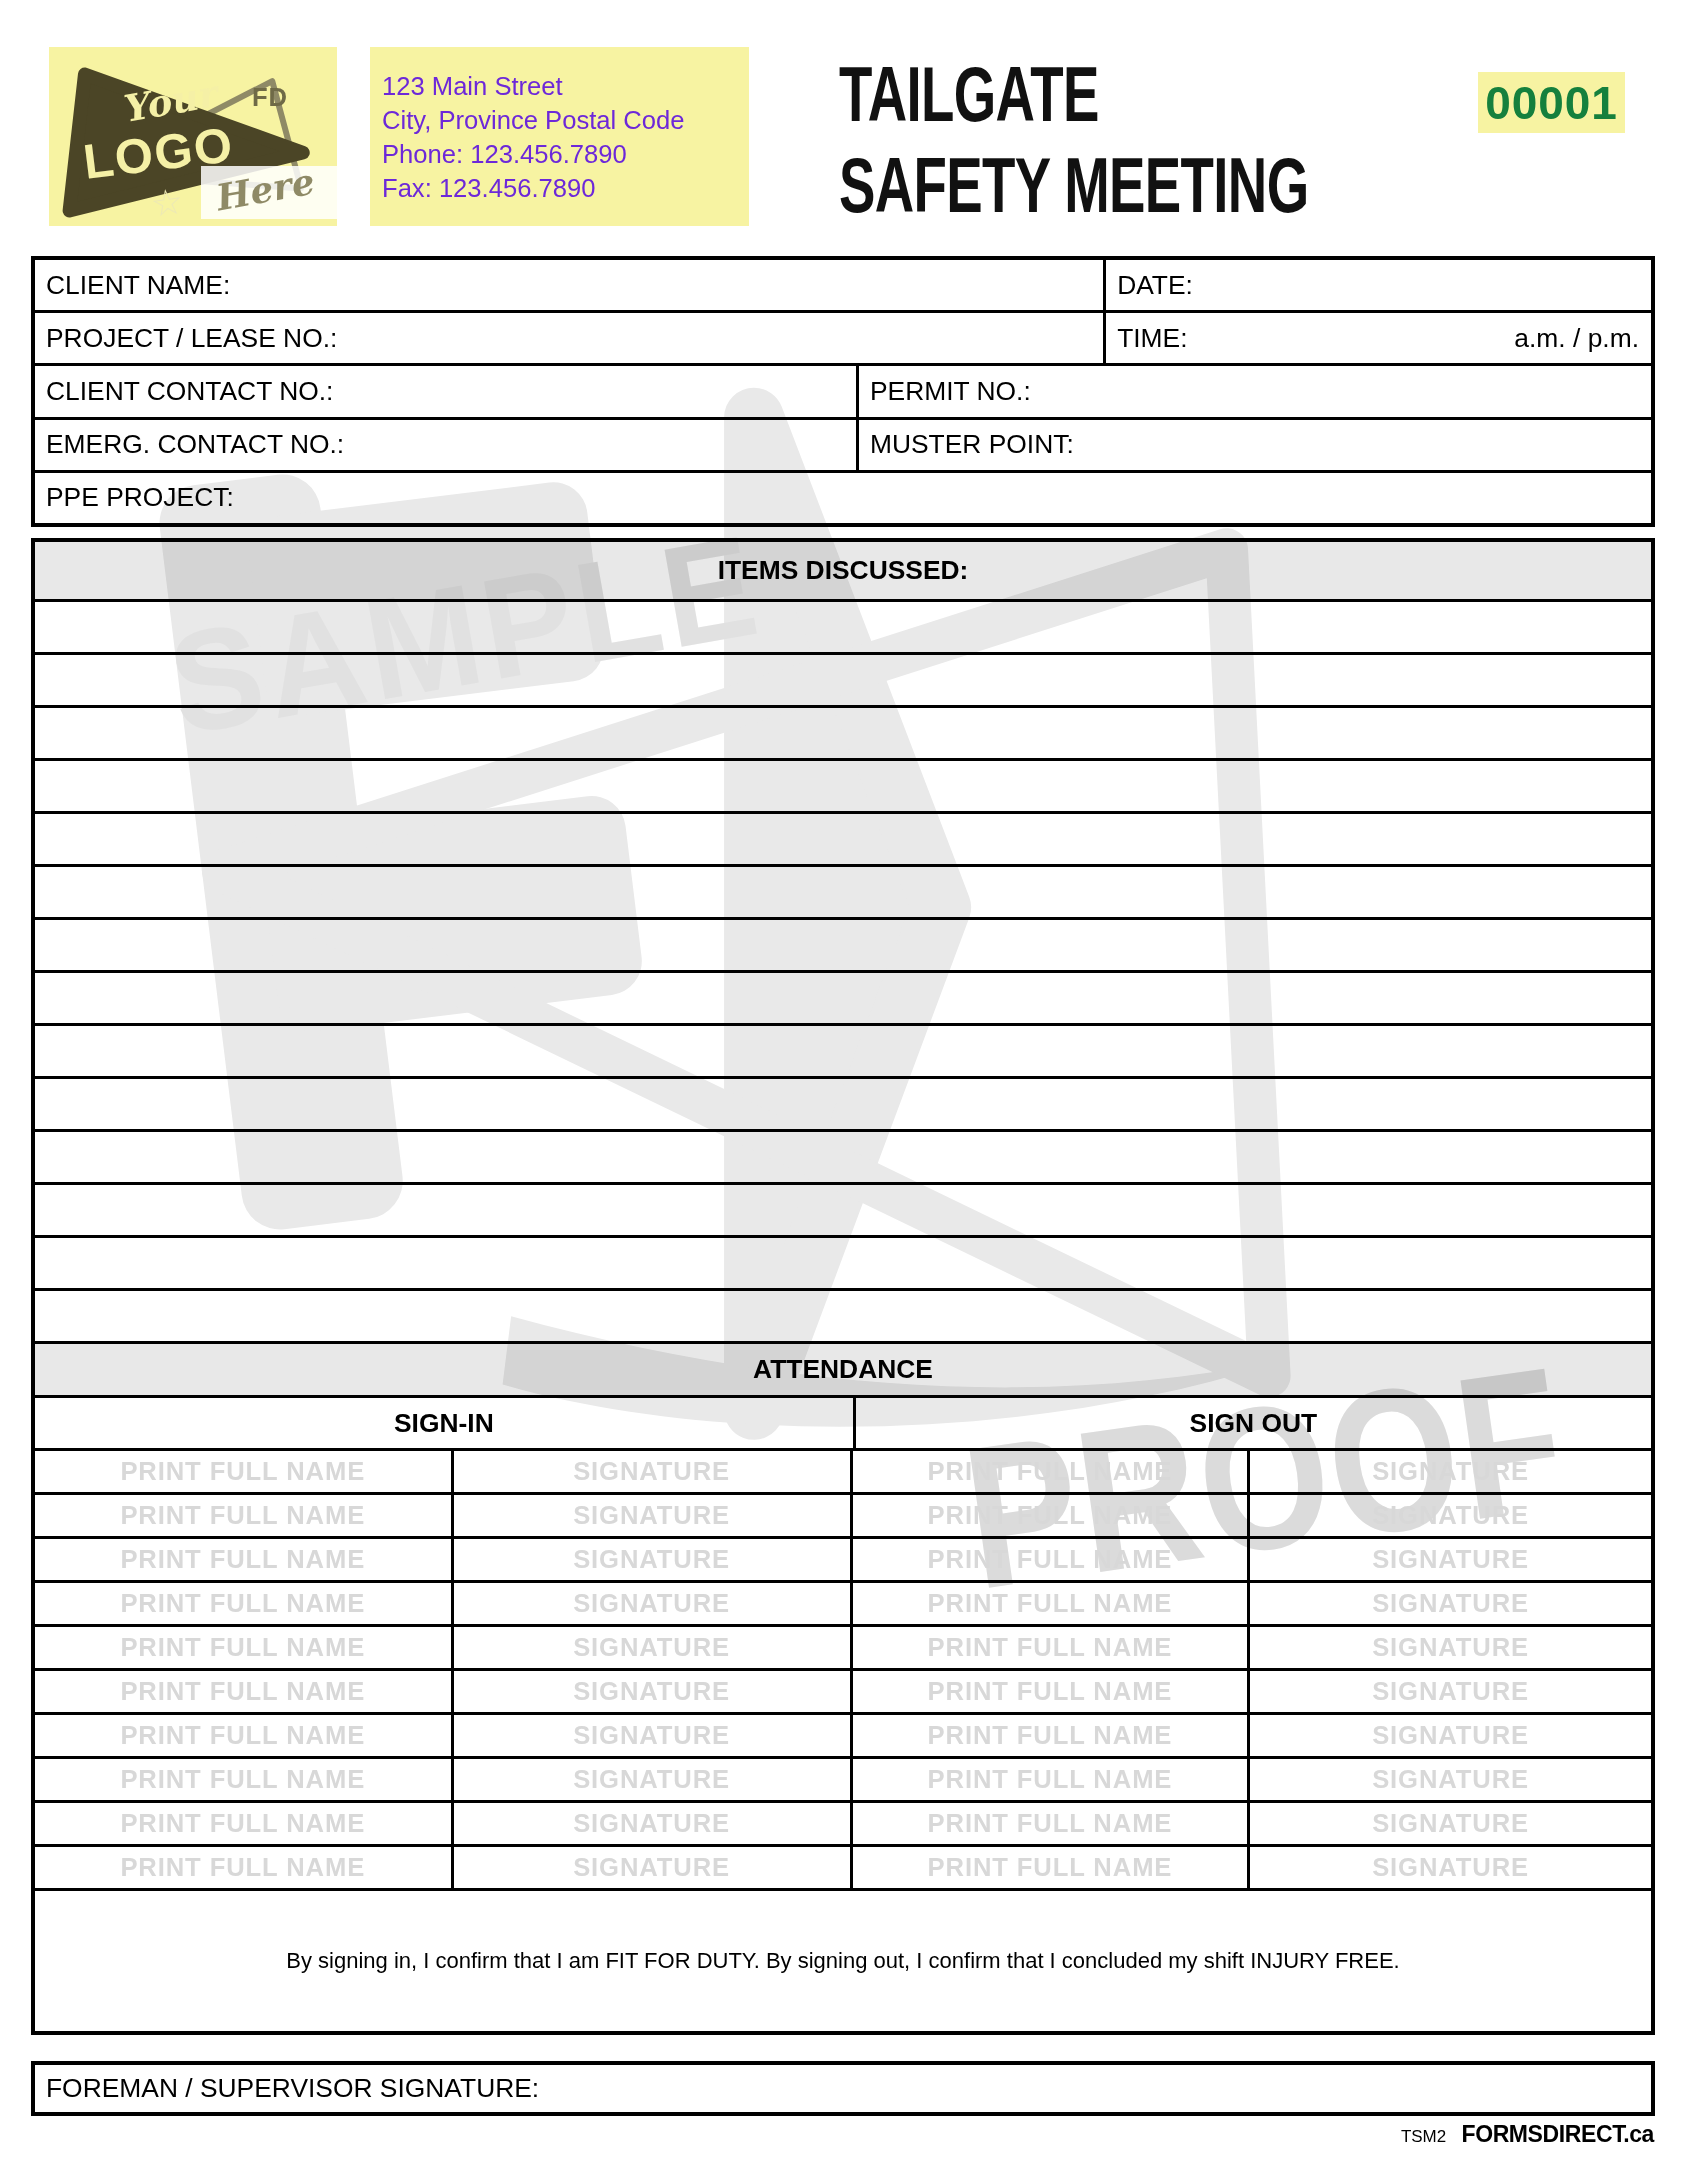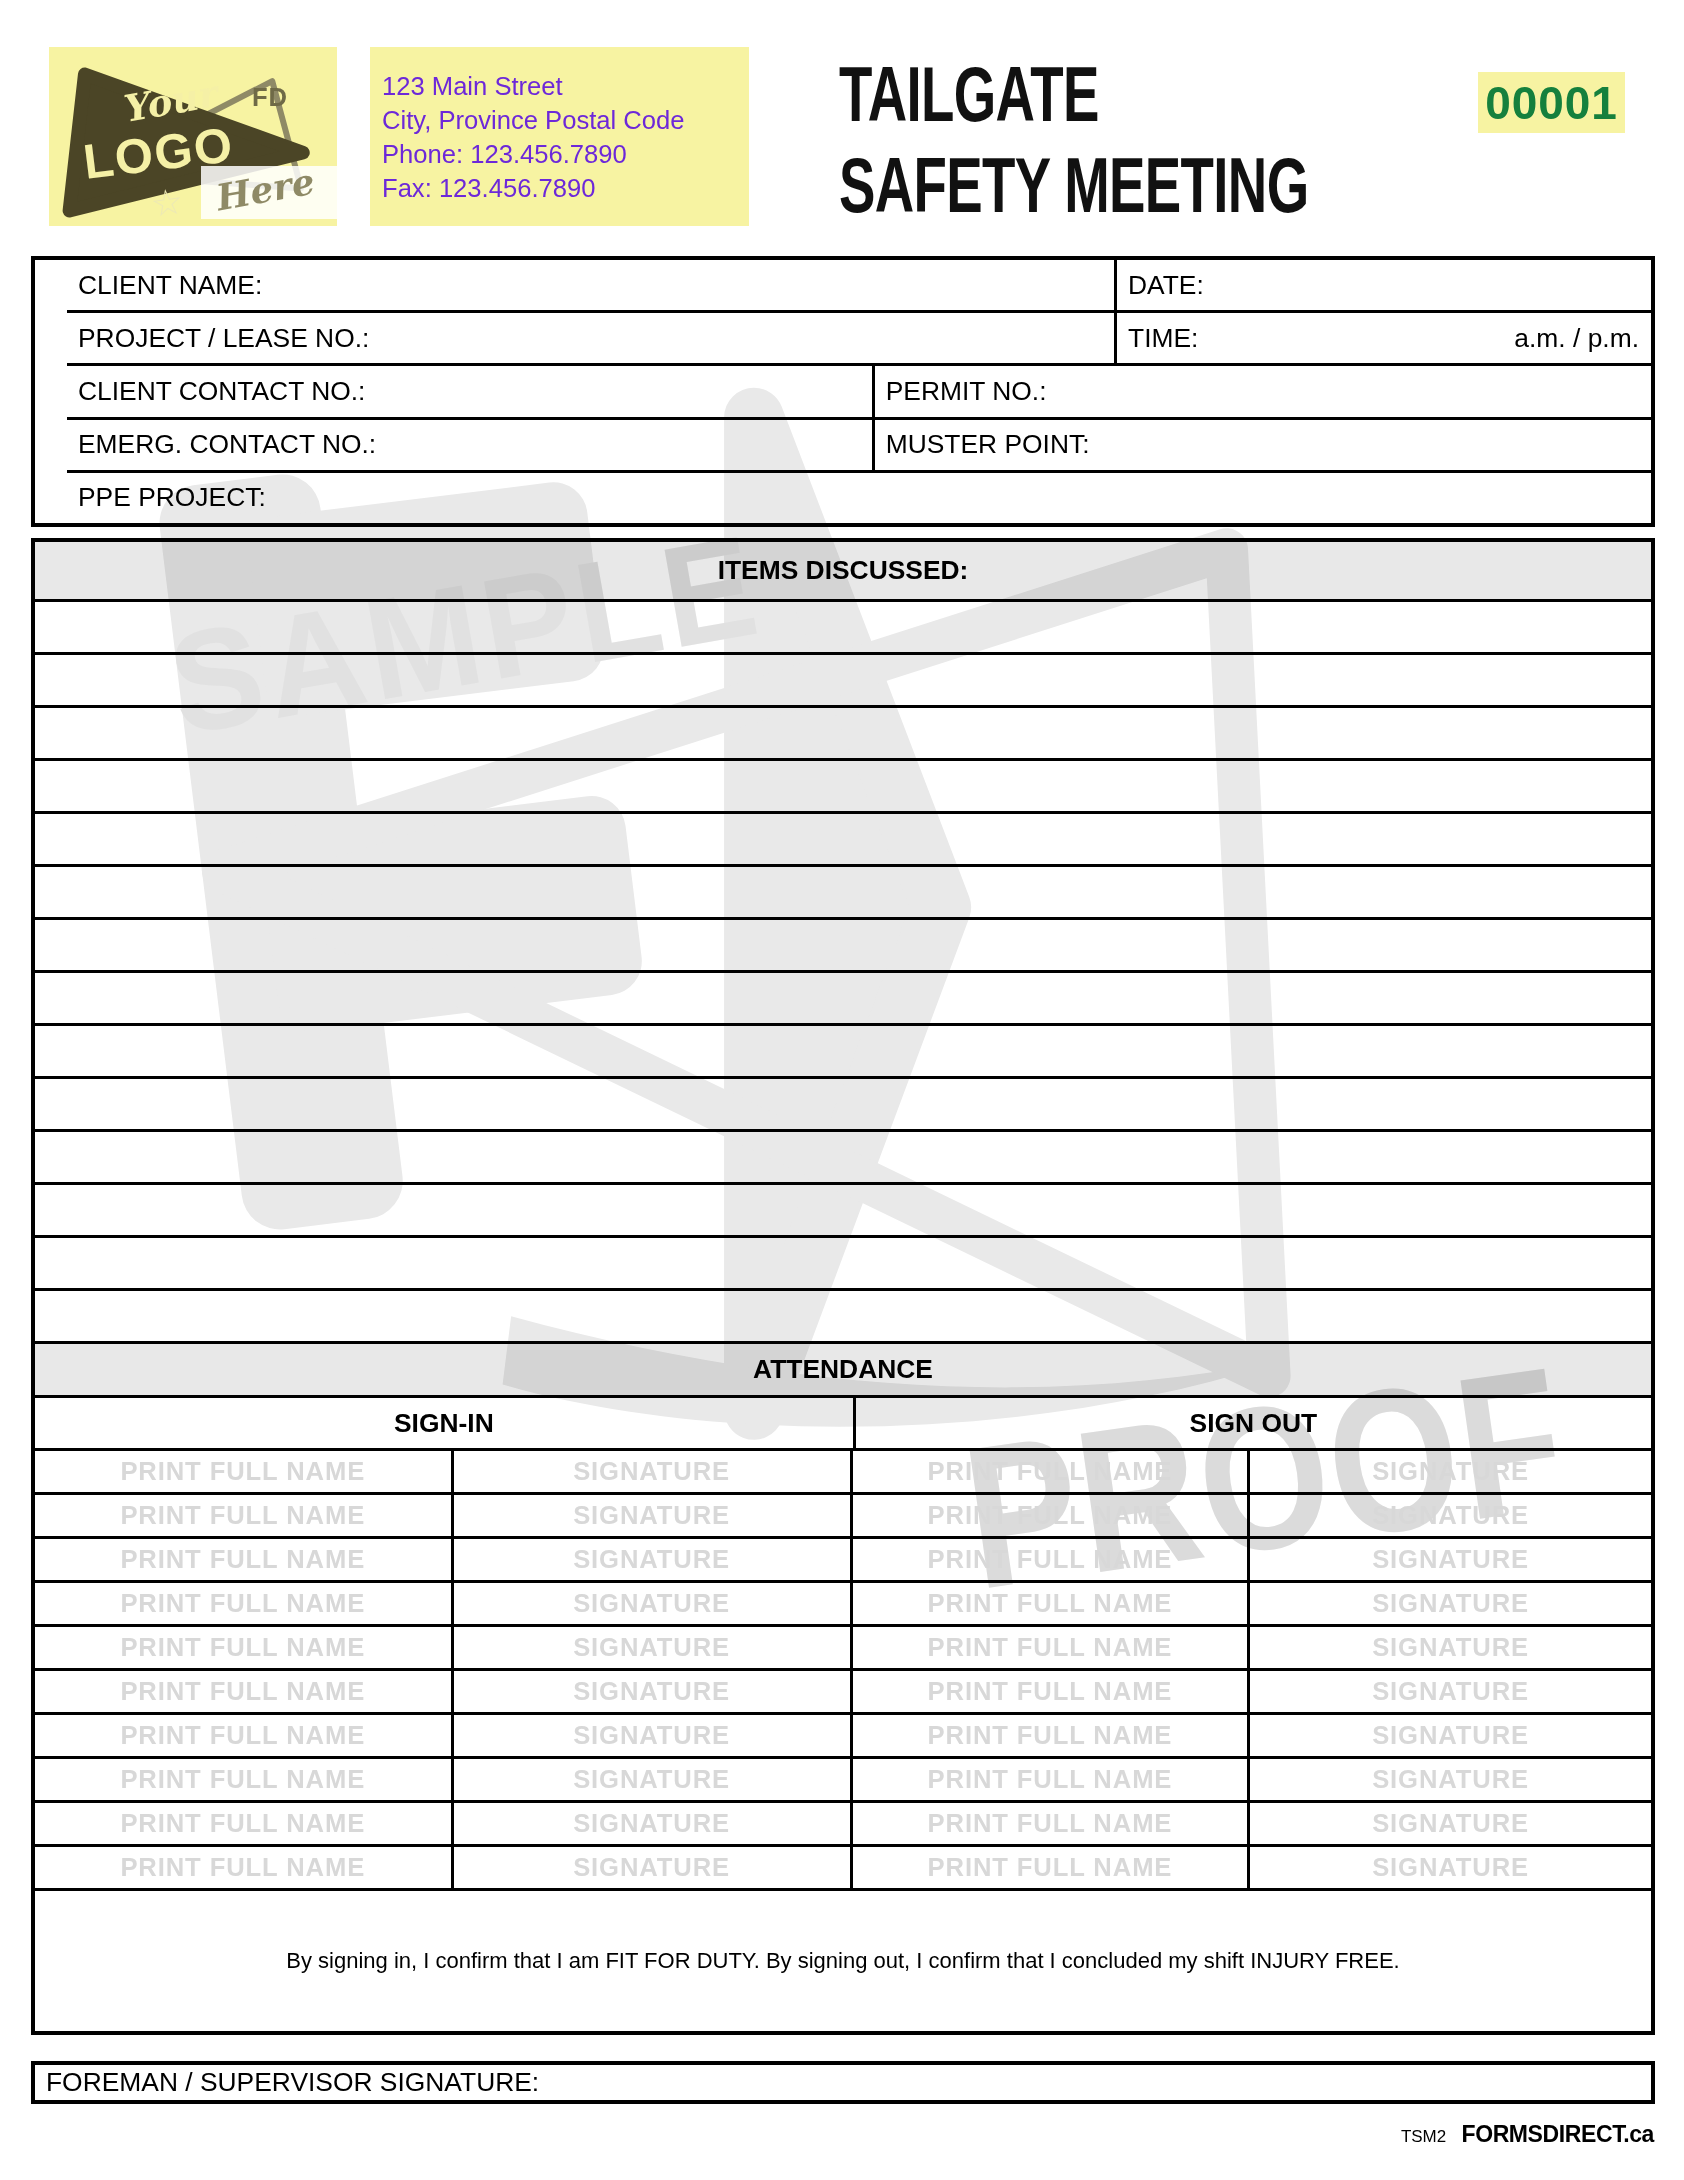--- a/index.html
+++ b/index.html
@@ -34,21 +34,21 @@
 
   .page-title{left:839px;top:49px;font-size:78px;font-weight:bold;line-height:91px;letter-spacing:-0.9px;
               transform:scaleX(0.70);transform-origin:left top;white-space:nowrap;color:#111;}
 
   .number-box{left:1478px;top:72px;width:147px;height:61px;background:var(--accent-yellow,#F7F3A2);
               display:flex;align-items:center;justify-content:center;
               font-size:46px;font-weight:bold;color:#15803d;letter-spacing:0.9px;}
 
   
   .info-table{left:31px;top:256px;width:1624px;height:271px;border:4.3px solid #000;box-sizing:border-box;
-              display:flex;flex-direction:column;padding-left:32px;}
+              display:flex;flex-direction:column;}
   .irow{flex:1;display:flex;border-bottom:3.4px solid #000;}
   .irow:last-child{border-bottom:none;}
   .icell{display:flex;align-items:center;padding-left:11px;box-sizing:border-box;}
   .icell.right{border-left:3.4px solid #000;flex:1;}
   .w66{width:66.1%;}
   .w50{width:50.8%;}
   .lbl{font-size:26.4px;}
   .ampm{margin-left:auto;padding-right:12px;font-size:26.4px;}
 
   
@@ -66,21 +66,21 @@
   .att-row{height:44px;border-bottom:3.4px solid #000;box-sizing:border-box;display:flex;}
   .att-cell{display:flex;align-items:center;justify-content:center;box-sizing:border-box;}
   .att-cell.c1{width:25.9%;border-right:3.4px solid #000;}
   .att-cell.c2{width:24.7%;border-right:3.4px solid #000;}
   .att-cell.c3{width:24.6%;border-right:3.4px solid #000;}
   .att-cell.c4{flex:1;}
   .ph{font-size:25.6px;font-weight:bold;letter-spacing:0.9px;color:#D8D8D8;}
   .confirm-band{flex:1;display:flex;align-items:center;justify-content:center;font-size:22px;}
 
   
-  .foreman-box{left:31px;top:2061px;width:1624px;height:43px;border:4.3px solid #000;box-sizing:border-box;
+  .foreman-box{left:31px;top:2061px;width:1624px;height:55px;border:4.3px solid #000;box-sizing:border-box;
                display:flex;align-items:center;padding-left:11px;font-size:26.4px;}
   .brand-line{right:31px;top:2121px;display:flex;align-items:baseline;gap:15.3px;}
   .form-code{font-size:17px;}
   .brand{font-size:23px;font-weight:bold;letter-spacing:-0.4px;}
 </style>
 </head>
 <body>
 
 <svg class="wm" width="1685" height="2181" viewBox="0 0 1978 2560">
   <g fill="#E9E9E9">

